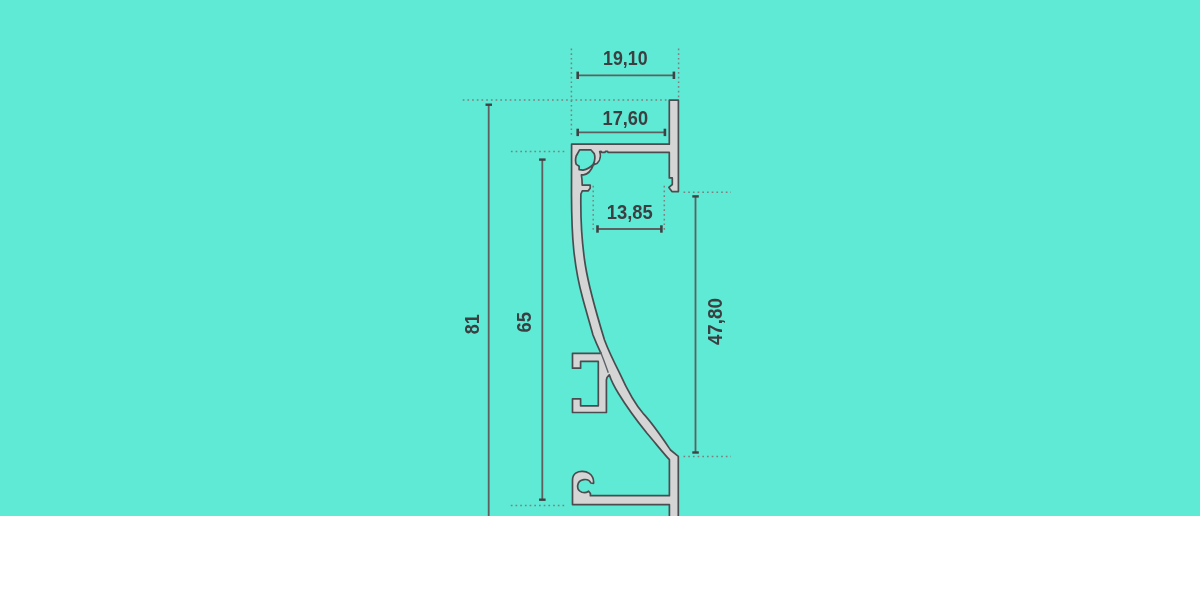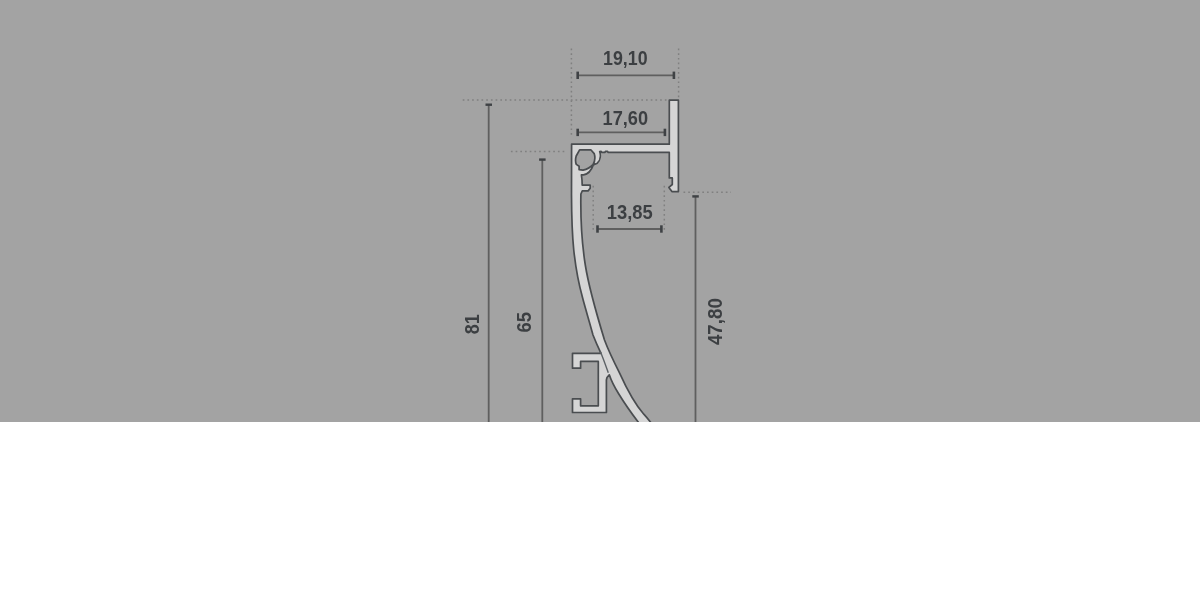--- a/index.html
+++ b/index.html
@@ -1,16 +1,16 @@
 <!DOCTYPE html>
 <html><head>
 <meta charset="utf-8">
 <style>
   html,body{margin:0;padding:0;background:#ffffff;}
-  .wrap{width:1200px;height:422px;position:relative;background:#a3a3a3;overflow:hidden;}
+  .wrap{width:1200px;height:516px;position:relative;background:#5eead4;overflow:hidden;}
   svg{display:block;}
   text{font-family:"Liberation Sans", sans-serif;fill:#3c3f42;font-weight:bold;}
 </style>
 </head>
 <body>
 
 <div class="wrap">
 <svg width="1200" height="600" viewBox="0 0 1200 600">
 
   <polyline points="462.7,99.9 669.0,99.9" fill="none" stroke="#808080" stroke-width="1.5" stroke-dasharray="1.7 3.0"></polyline>

